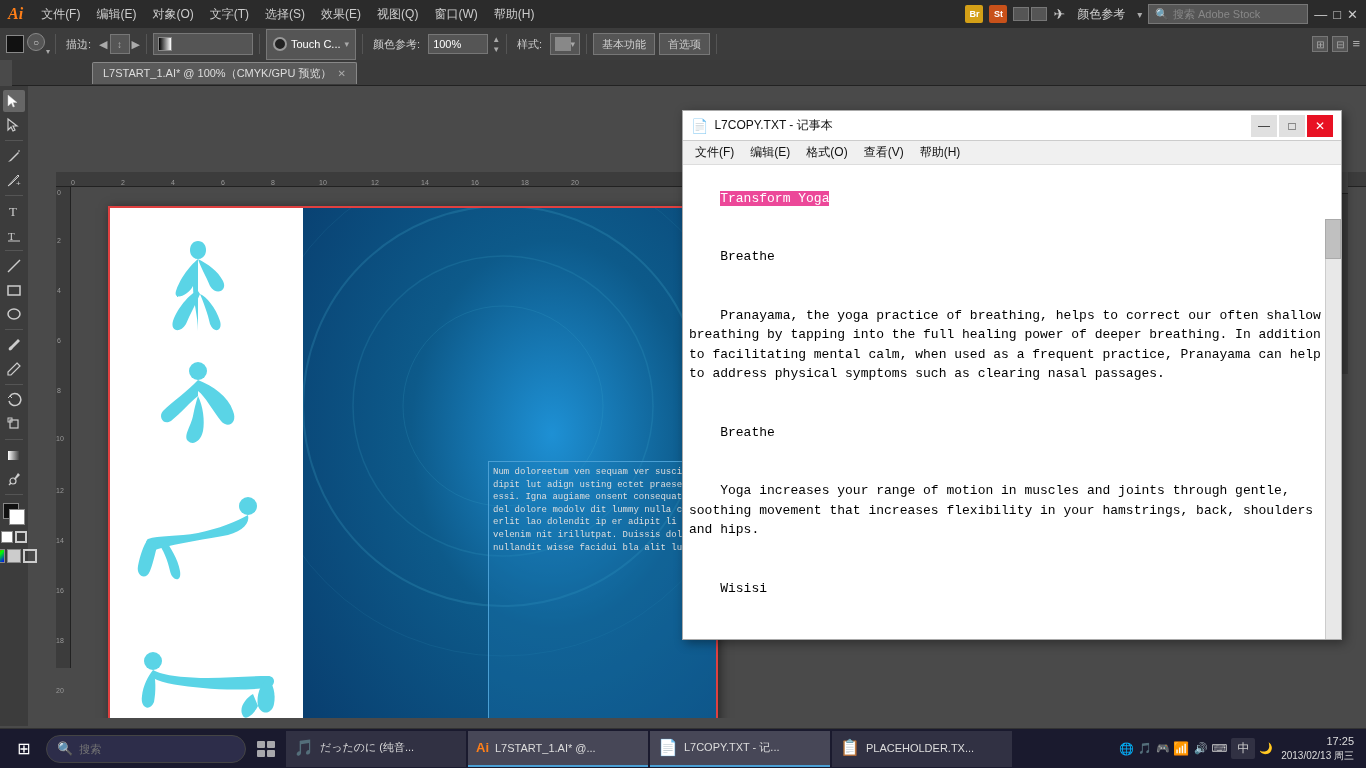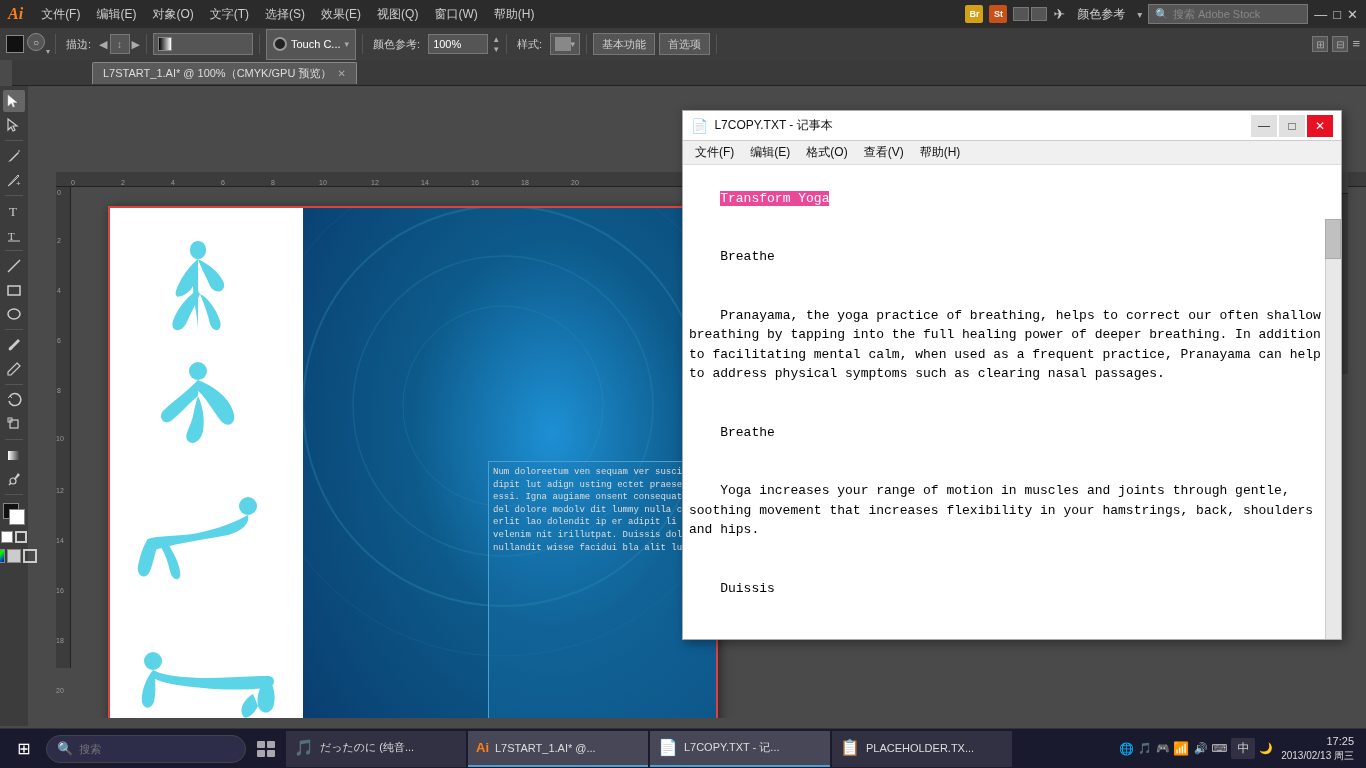--- a/index.html
+++ b/index.html
@@ -627,21 +627,21 @@
     <span class="np-selected">Transform Yoga</span>
     <br>
     <span>Breathe</span>
     <br>
     <span>Pranayama, the yoga practice of breathing, helps to correct our often shallow breathing by tapping into the full healing power of deeper breathing. In addition to facilitating mental calm, when used as a frequent practice, Pranayama can help to address physical symptoms such as clearing nasal passages.</span>
     <br>
     <span>Breathe</span>
     <br>
     <span>Yoga increases your range of motion in muscles and joints through gentle, soothing movement that increases flexibility in your hamstrings, back, shoulders and hips.</span>
     <br>
-    <span>Duissis</span>
+    <span>Wisisi</span>
     <br>
     
     <br>
     
     <br>
     
     
     <div id="notepad-scrollbar">
       <div class="np-scroll-thumb"></div>
     </div>

